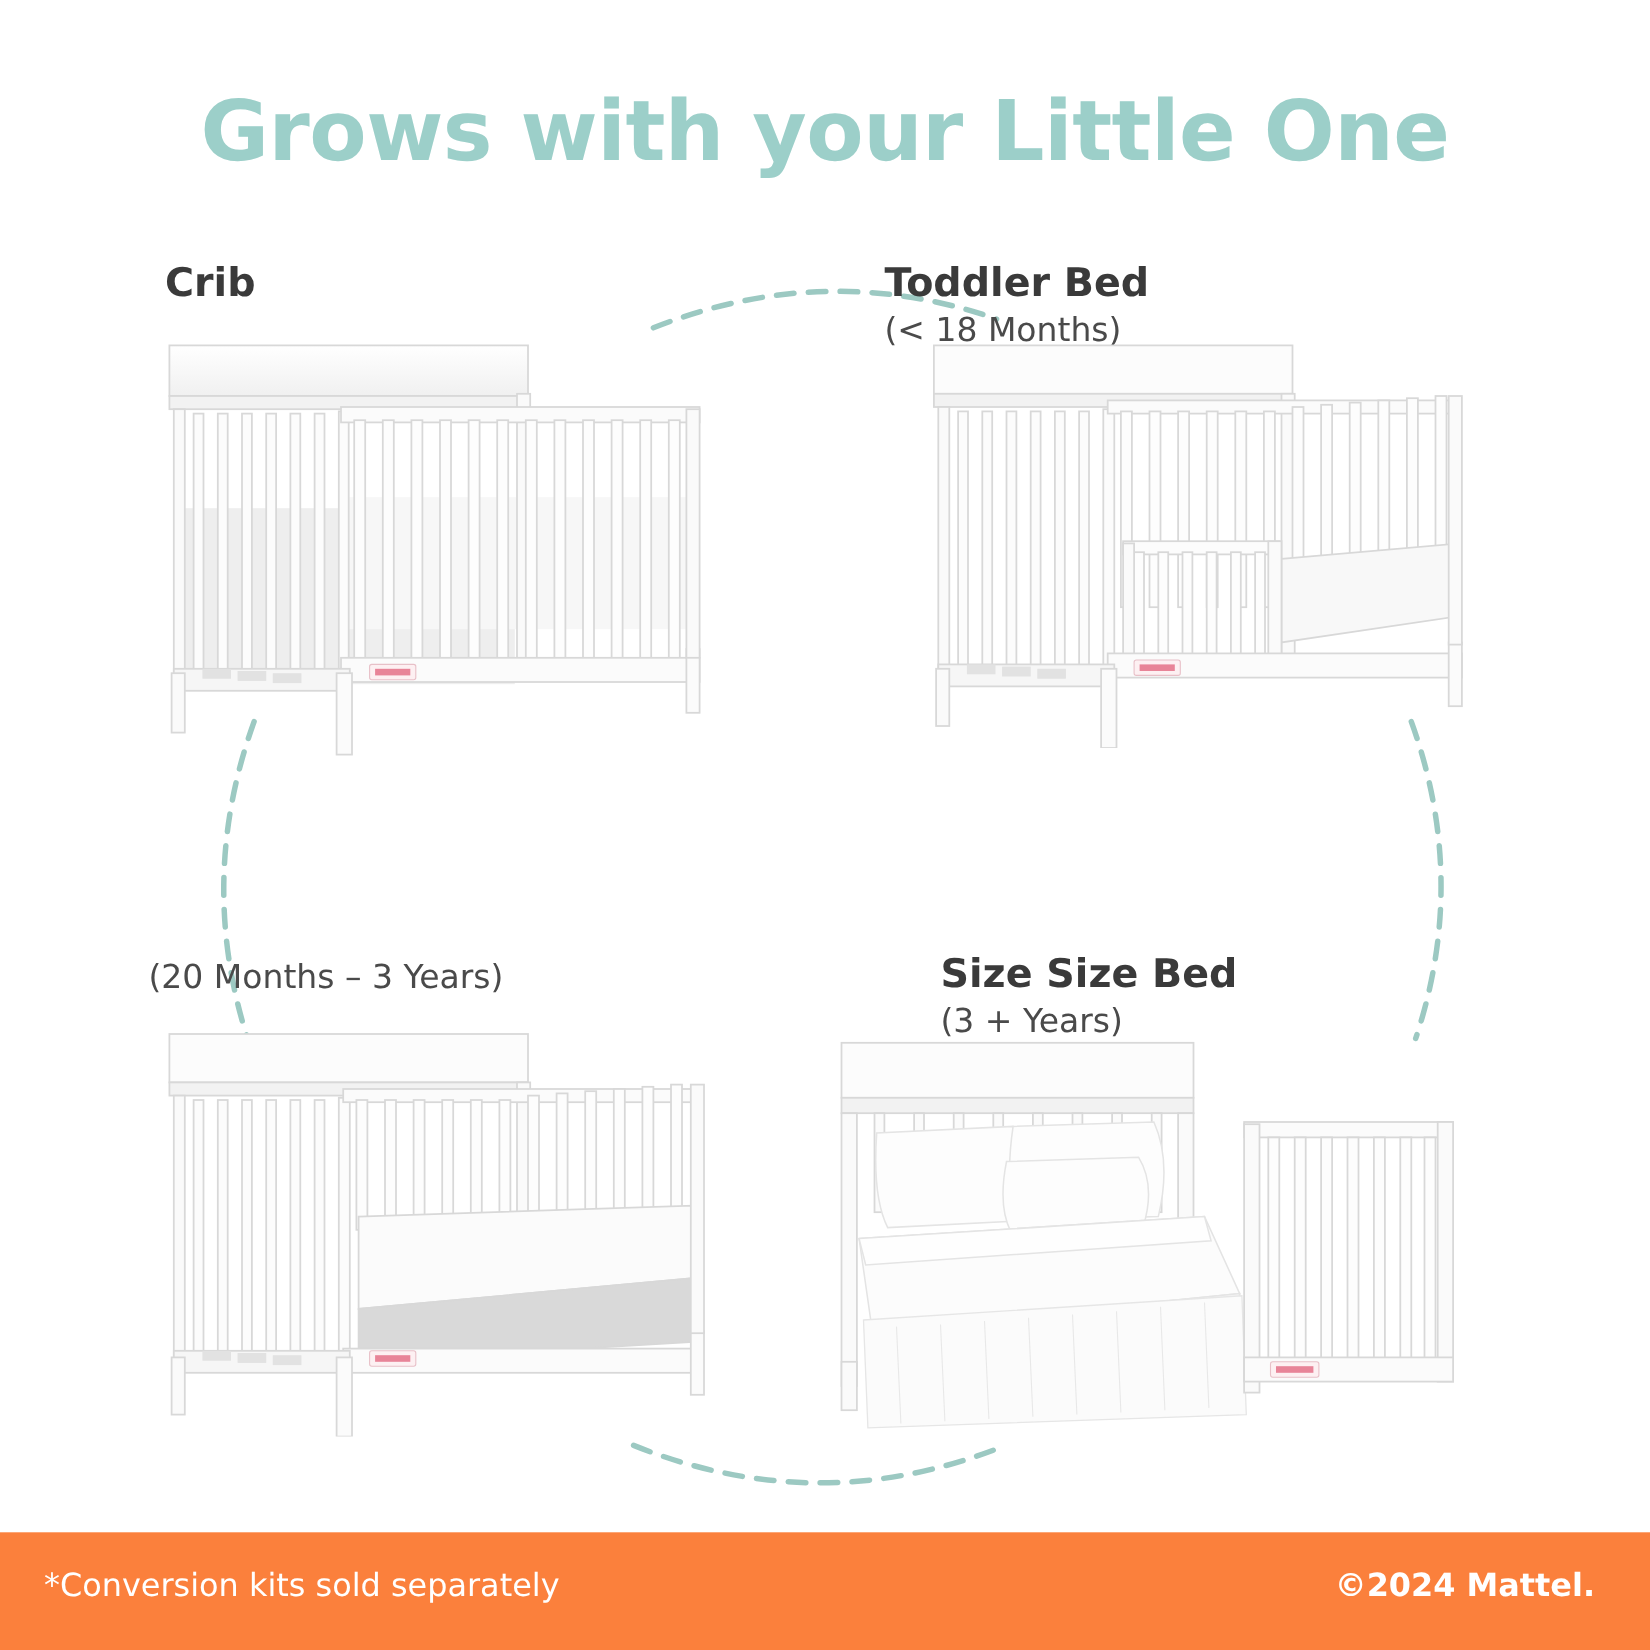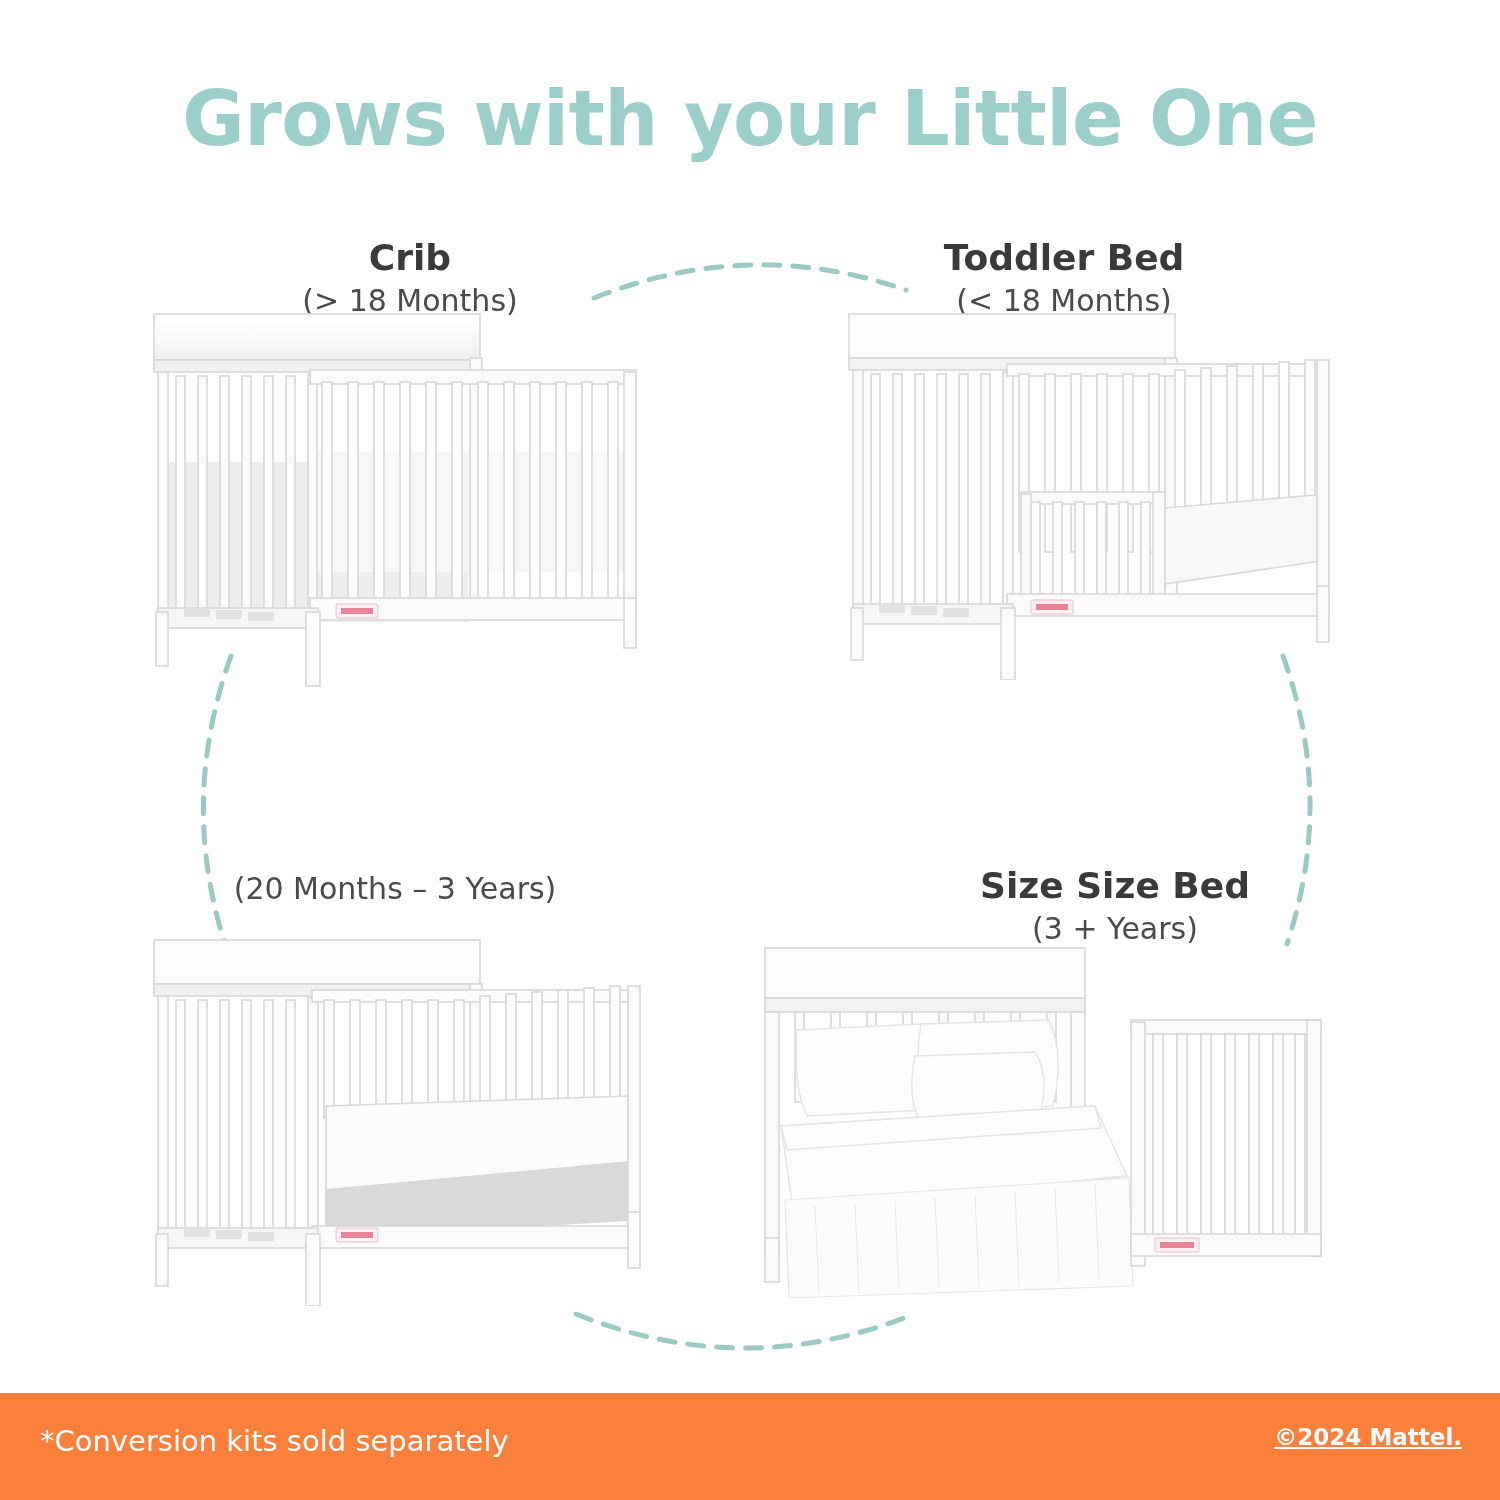--- a/index.html
+++ b/index.html
@@ -33,21 +33,20 @@
     font-weight: 700;
     letter-spacing: -0.5px;
     color: #9CCFC9;
     font-family: "DejaVu Sans", sans-serif;
     white-space: nowrap;
   }
 
   
   .panel-label {
     position: absolute;
-    text-align: center;
     width: 520px;
   }
   .panel-label .ttl {
     font-size: 36px;
     font-weight: 700;
     color: #3A3A3A;
     line-height: 1.1;
     font-family: "DejaVu Sans", sans-serif;
     white-space: nowrap;
   }
@@ -103,28 +102,27 @@
     left: 40px;
     top: 1424px;
     font-size: 29px;
     font-weight: 400;
     color: #FFFFFF;
     font-family: "DejaVu Sans", sans-serif;
     white-space: nowrap;
   }
   #footer-copy {
     position: absolute;
-    right: 38px;
+    right: 50px;
     top: 1424px;
-    font-size: 23px;
+    font-size: 29px;
     font-weight: 700;
     color: #FFFFFF;
     font-family: "DejaVu Sans", sans-serif;
     white-space: nowrap;
-    text-decoration: underline;
   }
 </style>
 </head>
 <body>
 
 <div id="stage">
 
   <div class="title">Grows with your Little One</div>
 
   <div class="connector" id="conn-top">
@@ -146,21 +144,20 @@
   </div>
 
   <div class="connector" id="conn-left">
     <svg viewBox="0 0 150 300" preserveAspectRatio="none">
       <path d="M 86 6 Q 34 150 80 294" fill="none" stroke="#9CC9C2" stroke-width="5" stroke-linecap="round" stroke-dasharray="16 13"></path>
     </svg>
   </div>
 
   <div class="panel-label" id="label-crib">
     <div class="ttl">Crib</div>
-    <div class="sub">(&gt; 18 Months)</div>
   </div>
 
   <div class="panel-label" id="label-toddler">
     <div class="ttl">Toddler Bed</div>
     <div class="sub">(&lt; 18 Months)</div>
   </div>
 
   <div class="panel-label" id="label-daybed">
     <div class="sub">(20 Months – 3 Years)</div>
   </div>

